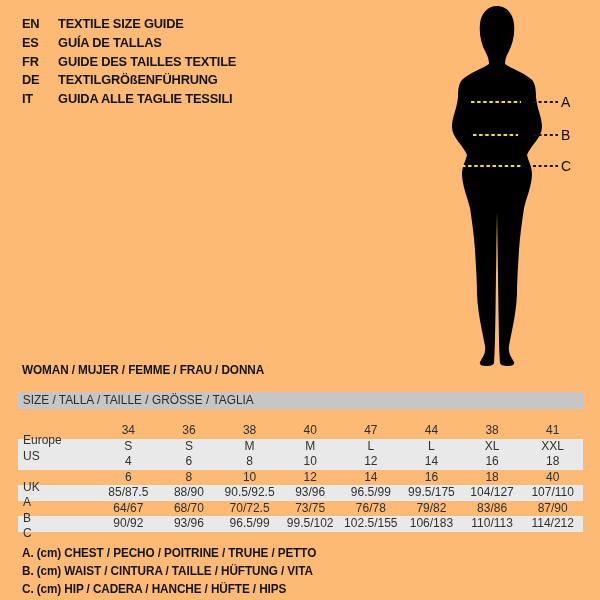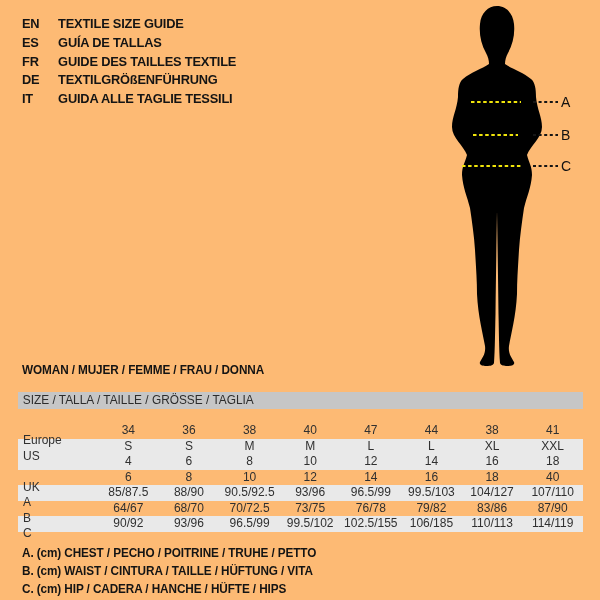--- a/index.html
+++ b/index.html
@@ -196,21 +196,21 @@
           <div class="tcell">18</div>
           <div class="tcell">40</div>
         </div>
         <div class="trow shaded">
           <div class="tlabel">A</div>
           <div class="tcell">85/87.5</div>
           <div class="tcell">88/90</div>
           <div class="tcell">90.5/92.5</div>
           <div class="tcell">93/96</div>
           <div class="tcell">96.5/99</div>
-          <div class="tcell">99.5/103</div>
+          <div class="tcell">99.5/175</div>
           <div class="tcell">104/127</div>
           <div class="tcell">107/110</div>
         </div>
         <div class="trow">
           <div class="tlabel">B</div>
           <div class="tcell">64/67</div>
           <div class="tcell">68/70</div>
           <div class="tcell">70/72.5</div>
           <div class="tcell">73/75</div>
           <div class="tcell">76/78</div>
@@ -218,23 +218,23 @@
           <div class="tcell">83/86</div>
           <div class="tcell">87/90</div>
         </div>
         <div class="trow shaded">
           <div class="tlabel">C</div>
           <div class="tcell">90/92</div>
           <div class="tcell">93/96</div>
           <div class="tcell">96.5/99</div>
           <div class="tcell">99.5/102</div>
           <div class="tcell">102.5/155</div>
-          <div class="tcell">106/185</div>
+          <div class="tcell">106/183</div>
           <div class="tcell">110/113</div>
-          <div class="tcell">114/119</div>
+          <div class="tcell">114/212</div>
         </div>
       </div>
   </div>
 
   <div class="legend-block">
     <div class="legend-line">A. (cm) CHEST / PECHO / POITRINE / TRUHE / PETTO</div>
     <div class="legend-line">B. (cm) WAIST / CINTURA / TAILLE / HÜFTUNG / VITA</div>
     <div class="legend-line">C. (cm) HIP / CADERA / HANCHE / HÜFTE / HIPS</div>
   </div>
 

